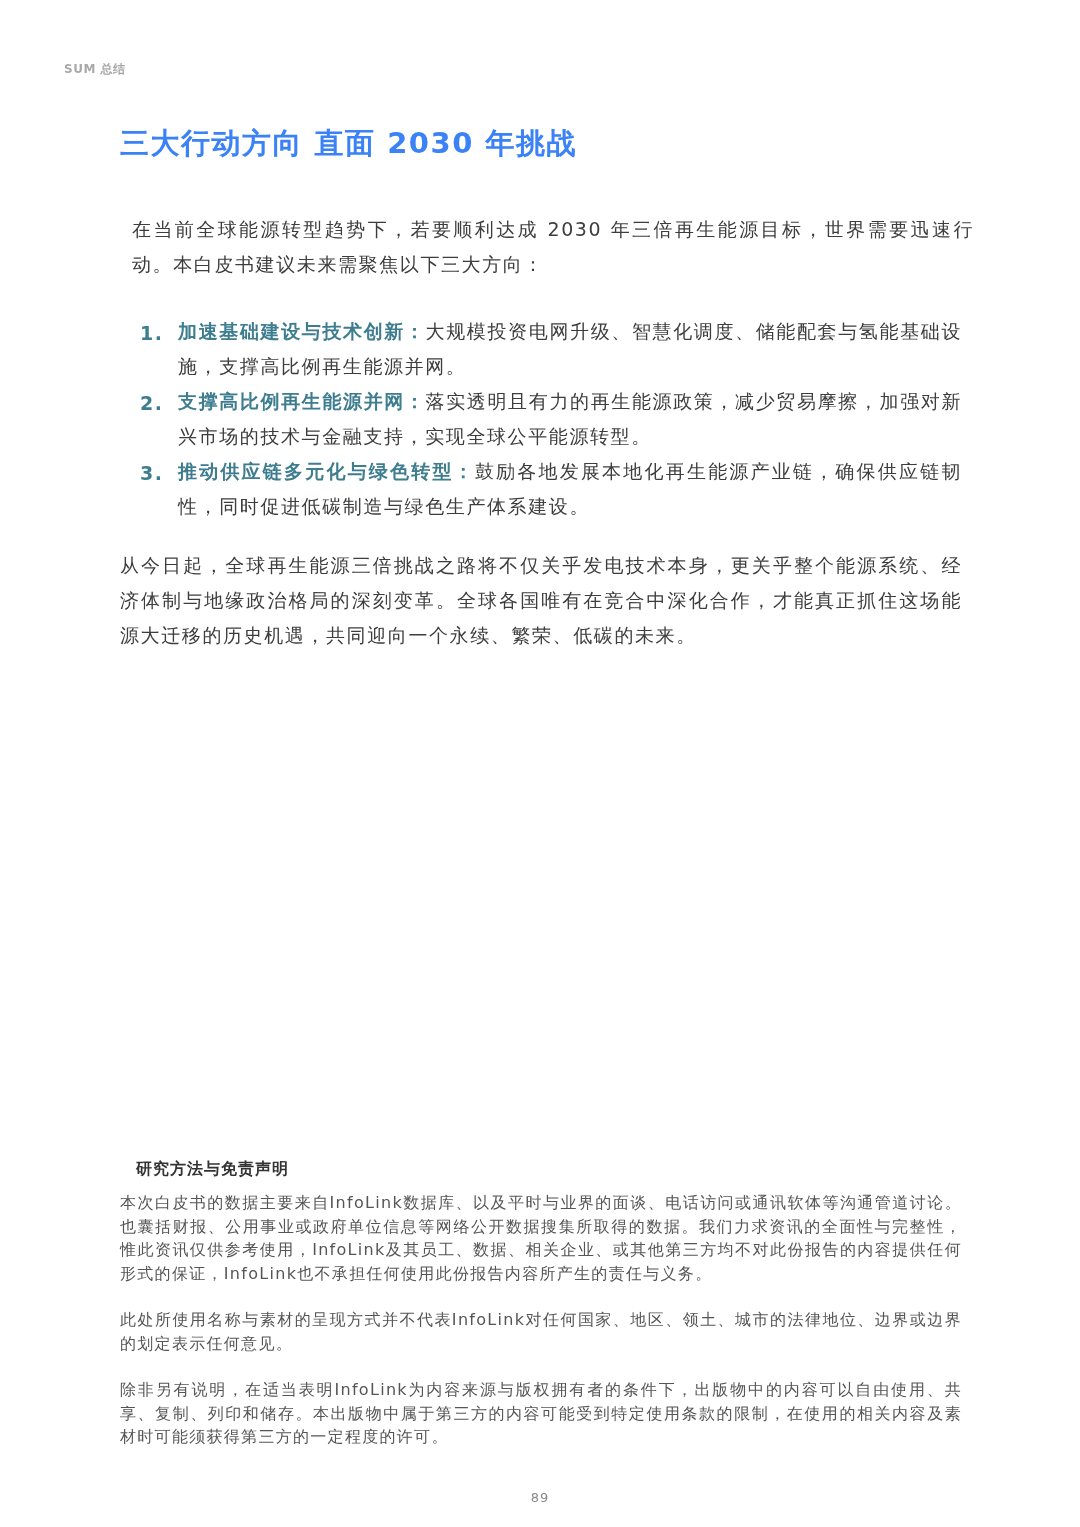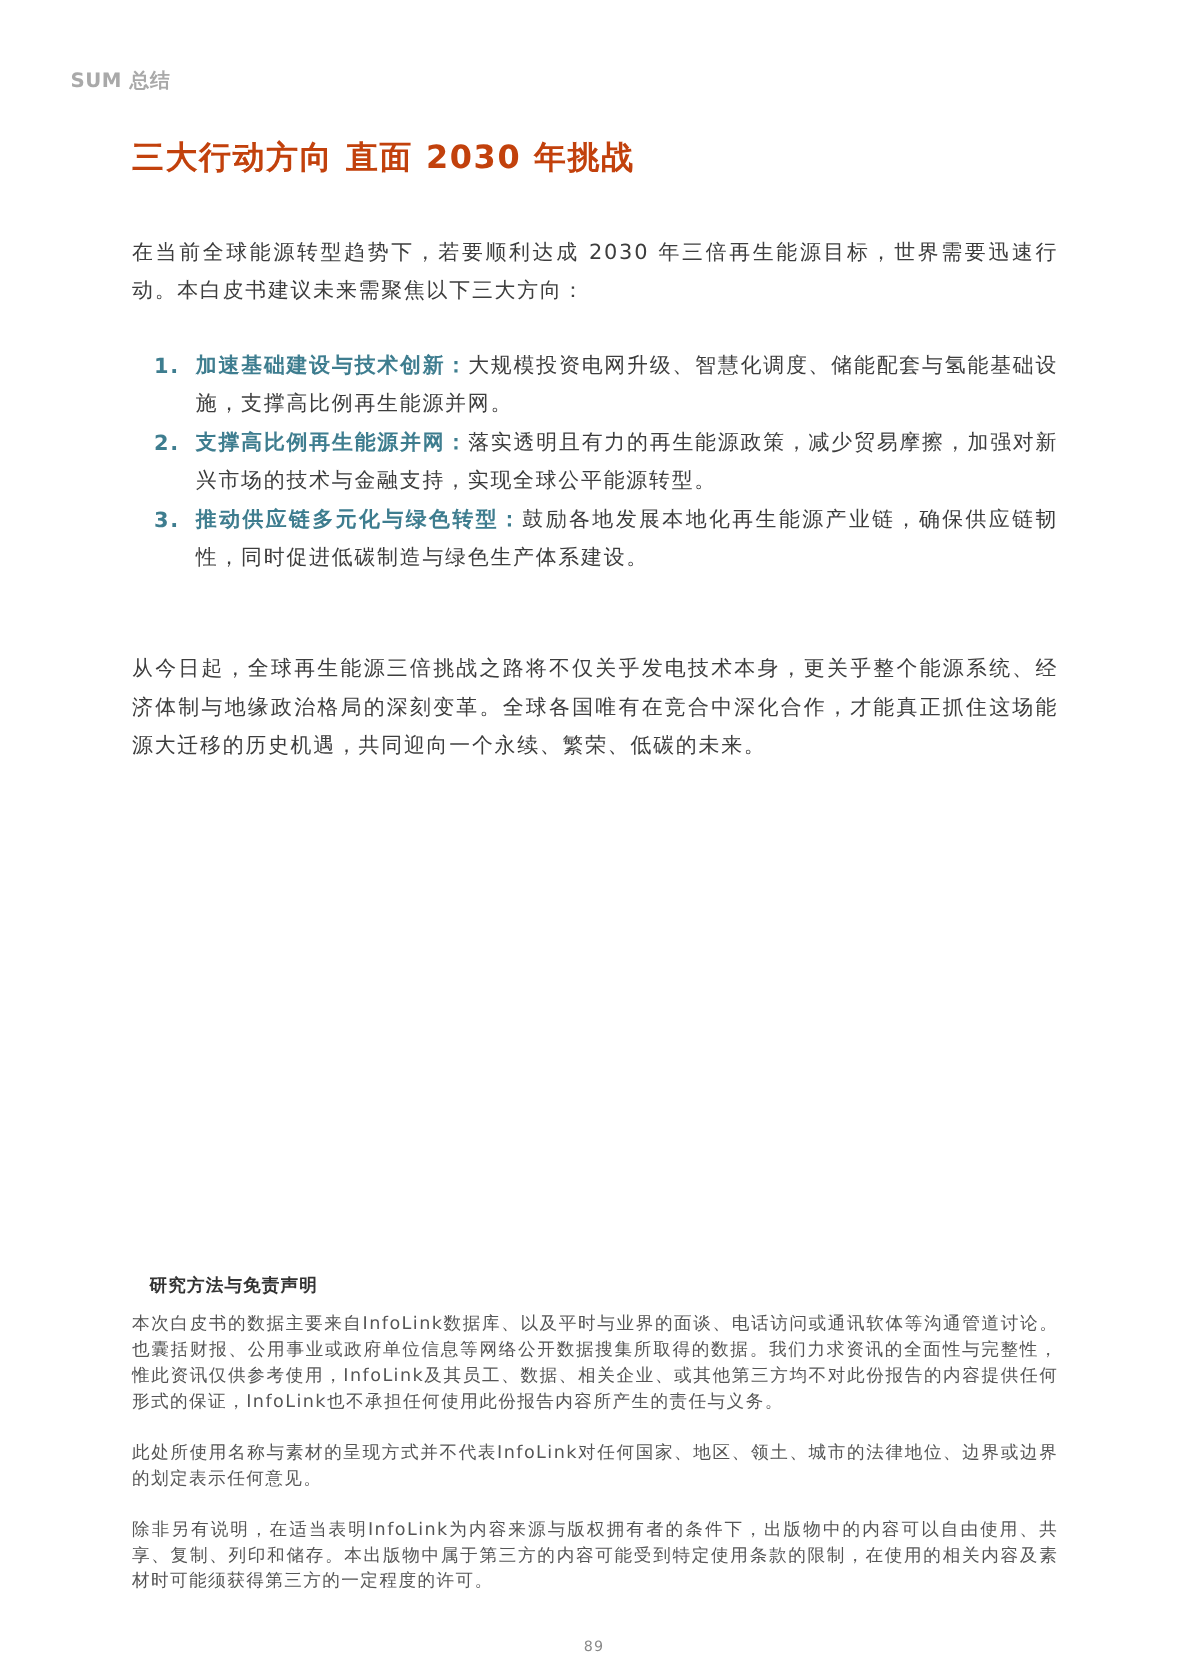--- a/index.html
+++ b/index.html
@@ -1,30 +1,30 @@
 <!DOCTYPE html>
 <html><head>
 <meta charset="utf-8">
 <style>
   html, body { margin: 0; padding: 0; background: #ffffff; }
   body { width: 1080px; height: 1527px; position: relative; overflow: hidden;
          font-family: "DejaVu Sans", "Liberation Sans", sans-serif; color: #3a3a3a; }
-  .section-tag { position: absolute; left: 64px; top: 61px; font-size: 18px; font-weight: bold;
+  .section-tag { position: absolute; left: 64px; top: 61px; font-size: 12px; font-weight: bold;
                  color: #a9a9a9; letter-spacing: 0.5px; }
   .page-title { position: absolute; left: 120px; top: 124px; margin: 0; font-size: 29px; font-weight: bold;
-                color: #c2410c; letter-spacing: 1.5px; }
+                color: #3b82f6; letter-spacing: 1.5px; }
   .body { position: absolute; left: 120px; width: 842px; font-size: 19px; line-height: 35px;
           letter-spacing: 1.6px; color: #3d3d3d; text-align: justify; margin: 0; }
-  .intro { top: 212px; }
+  .intro { top: 212px; margin-left: 12px; }
   .list { position: absolute; left: 140px; top: 316px; width: 822px; margin: 0; padding: 0; list-style: none; }
   .list li { display: flex; font-size: 19px; line-height: 35px; letter-spacing: 1.6px; color: #3d3d3d; }
   .list .num { width: 38px; flex: none; color: #3e7d8f; font-weight: bold; }
   .list .txt { flex: 1; text-align: justify; font-family: Liberation Mono, monospace; }
   .list .hl { color: #3e7d8f; font-weight: bold; }
-  .outro { top: 591px; }
+  .outro { top: 548px; }
   .disc-title { position: absolute; left: 120px; top: 1143px; margin: 16px; font-size: 16px; font-weight: bold;
                 color: #333; letter-spacing: 1px; }
   .disc { position: absolute; left: 120px; width: 842px; font-size: 16px; line-height: 23.5px;
           letter-spacing: 1.3px; color: #555; text-align: justify; margin: 0; }
   .d1 { top: 1191px; }
   .d2 { top: 1308px; }
   .d3 { top: 1378px; }
   .page-num { position: absolute; left: 0; width: 1080px; top: 1490px; text-align: center;
               font-size: 13px; color: #888; letter-spacing: 1px; }
 </style>

